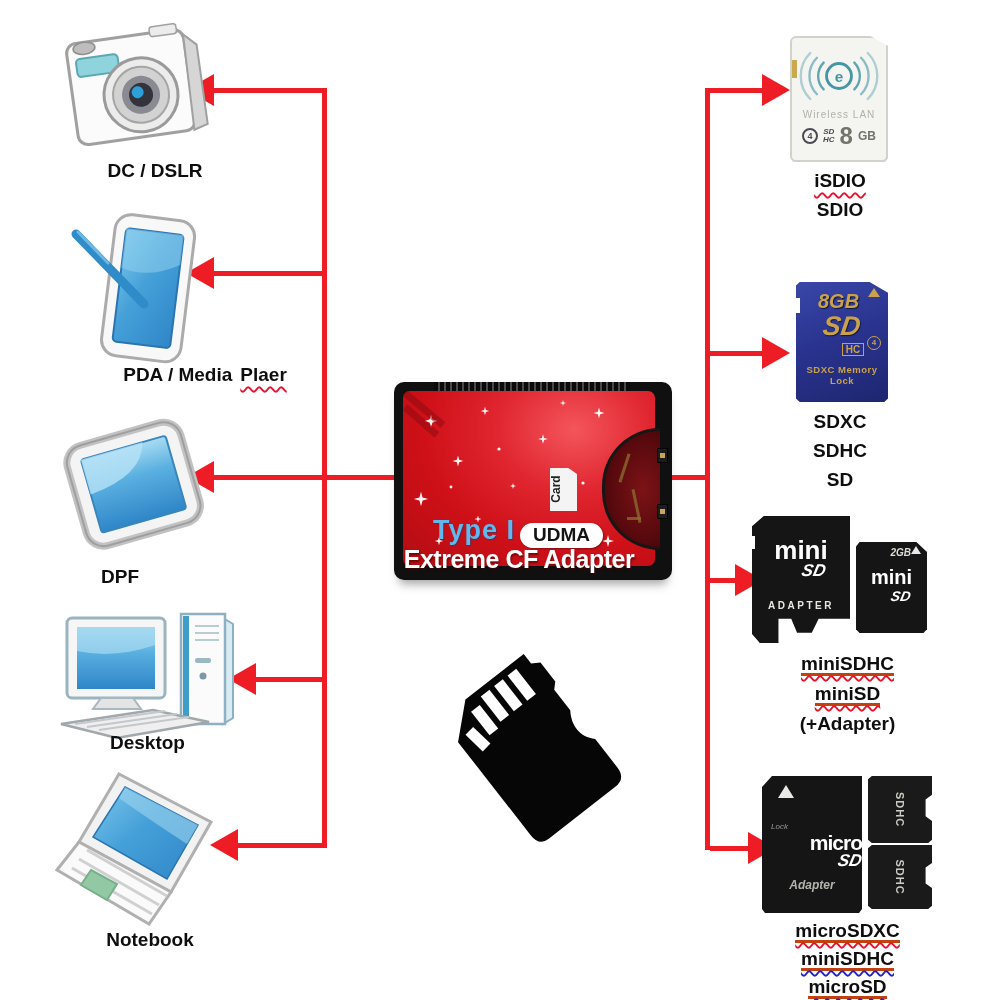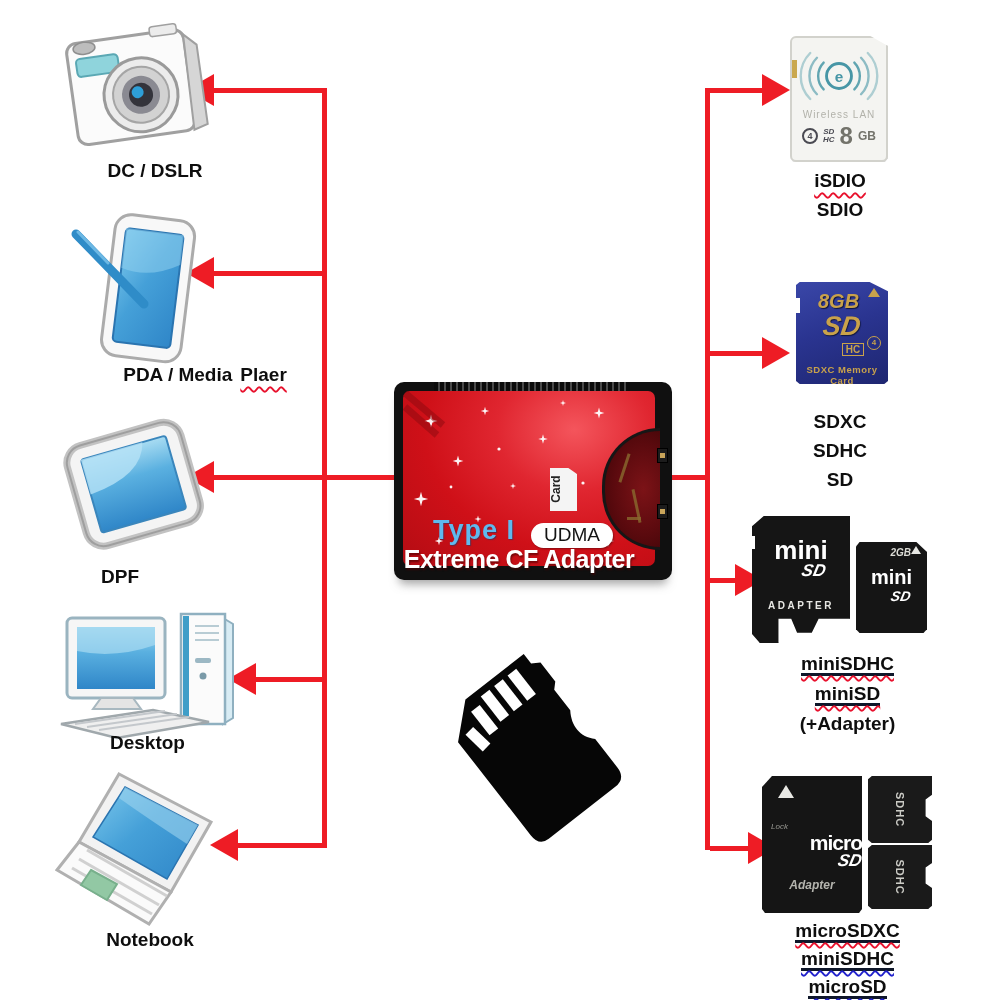--- a/index.html
+++ b/index.html
@@ -10,49 +10,49 @@
   
   .rline{position:absolute;background:#ee1c25;}
   .arrowL{position:absolute;width:0;height:0;border-top:16px solid transparent;border-bottom:16px solid transparent;border-right:28px solid #ee1c25;}
   .arrowR{position:absolute;width:0;height:0;border-top:16px solid transparent;border-bottom:16px solid transparent;border-left:28px solid #ee1c25;}
 
   
   .lbl{position:absolute;font-weight:700;color:#0e0e0e;text-align:center;font-size:19px;line-height:29px;}
   .lbl.small-gap{line-height:28px;}
   .sq-red{text-decoration-line:underline;text-decoration-style:wavy;text-decoration-color:#e8112d;text-decoration-thickness:2px;text-underline-offset:5px;}
   .sq-blue{text-decoration-line:underline;text-decoration-style:wavy;text-decoration-color:#2121cc;text-decoration-thickness:2px;text-underline-offset:5px;}
-  .u-solid{display:inline-block;border-bottom:3px solid #0f172a;line-height:1.02;text-align:right;}
+  .u-solid{display:inline-block;border-bottom:3px solid #c2410c;line-height:1.02;text-align:right;}
   .typo{margin-left:8px;}
 
   
   .cf{position:absolute;left:394px;top:382px;width:278px;height:198px;background:#101010;border-radius:10px;box-shadow:0 9px 10px -5px rgba(90,90,90,.55);}
   .cf-red{position:absolute;left:9px;top:9px;right:17px;bottom:14px;border-radius:7px;
           background:radial-gradient(ellipse at 68% 22%,#f4555c 0%,#e02630 32%,#cf1018 62%,#b30c13 100%);}
   .cf-teeth{position:absolute;left:40px;top:0;width:196px;height:9px;background:repeating-linear-gradient(90deg,#0b0b0b 0 4px,#4a4a4a 4px 6px);}
   .cf-cut{position:absolute;right:12px;top:46px;width:58px;height:122px;border-radius:122px 0 0 122px;background:radial-gradient(ellipse at 70% 50%,#7c1317 0%,#5b0a0e 55%,#3c0406 100%);border:3px solid #161616;border-right:none;}
   .cf-cut .trace{position:absolute;background:#8a6a2e;opacity:.8;}
   .cf-nub{position:absolute;width:11px;height:15px;background:#1c1c1c;border:1px solid #000;}
   .cf-nub i{display:block;width:5px;height:5px;background:#c8a45a;margin:4px auto 0;}
   .cf-chip{position:absolute;left:147px;top:77px;width:27px;height:43px;background:#f4f4f4;clip-path:polygon(0 0,68% 0,100% 14%,100% 100%,0 100%);box-shadow:1px 1px 2px rgba(0,0,0,.4);}
   .cf-chip span{position:absolute;left:-8px;top:14px;font-size:12px;font-weight:700;color:#222;transform:rotate(-90deg);}
   .cf-type{position:absolute;left:30px;top:124px;font-size:27px;font-weight:700;color:#5fb9ee;text-shadow:1px 1px 1px rgba(20,60,110,.55);letter-spacing:1px;}
-  .cf-udma{position:absolute;left:128px;top:132px;background:#fff;color:#141414;border-radius:15px;padding:1px 13px 2px;font-size:19px;font-weight:400;box-shadow:1px 1px 2px rgba(0,0,0,.35);}
+  .cf-udma{position:absolute;left:117px;top:132px;background:#fff;color:#141414;border-radius:15px;padding:1px 13px 2px;font-size:19px;font-weight:700;box-shadow:1px 1px 2px rgba(0,0,0,.35);}
   .cf-title{position:absolute;left:0;top:154px;width:232px;text-align:center;font-size:25px;font-weight:700;color:#fff;text-shadow:1px 2px 2px rgba(70,0,0,.65);letter-spacing:-.5px;}
 
   
   .wcard{position:absolute;left:790px;top:36px;width:98px;height:126px;background:#f4f4f1;border:2px solid #d2d2cc;box-shadow:2px 3px 5px rgba(0,0,0,.18);clip-path:polygon(0 3%,3% 0,82% 0,100% 8%,100% 97%,97% 100%,3% 100%,0 97%);border-radius:6px;}
   .wcard .gold-notch{position:absolute;left:0;top:22px;width:5px;height:18px;background:#caa84e;}
   .wtext{position:absolute;left:0;top:71px;width:100%;text-align:center;font-size:10px;color:#b2b2aa;letter-spacing:1px;}
   .wrow{position:absolute;left:0;top:87px;width:100%;display:flex;align-items:center;justify-content:center;gap:5px;}
   .cls-ico{width:16px;height:16px;border:2px solid #4a4a52;border-radius:50%;font-size:9px;font-weight:700;color:#4a4a52;text-align:center;line-height:12px;}
   .sdhc-mini{font-size:8px;font-weight:700;font-style:italic;color:#4a4a52;line-height:8px;text-align:center;}
   .cap8{font-size:24px;font-weight:800;color:#73736b;line-height:22px;}
   .capgb{font-size:12px;font-weight:800;color:#73736b;}
 
-  .bcard{position:absolute;left:796px;top:282px;width:92px;height:102px;background:linear-gradient(160deg,#3a47a8 0%,#2a3490 45%,#1e2670 100%);clip-path:polygon(0 3%,4% 0,80% 0,100% 9%,100% 97%,96% 100%,4% 100%,0 97%);box-shadow:2px 3px 5px rgba(0,0,0,.25);}
+  .bcard{position:absolute;left:796px;top:282px;width:92px;height:120px;background:linear-gradient(160deg,#3a47a8 0%,#2a3490 45%,#1e2670 100%);clip-path:polygon(0 3%,4% 0,80% 0,100% 9%,100% 97%,96% 100%,4% 100%,0 97%);box-shadow:2px 3px 5px rgba(0,0,0,.25);}
   .bcard .notch{position:absolute;left:0;top:16px;width:4px;height:15px;background:#fff;}
   .bcap{position:absolute;left:22px;top:8px;font-size:20px;font-weight:900;font-style:italic;color:#c9a24b;text-shadow:1px 1px 1px #10163e;}
   .btri{position:absolute;right:8px;top:6px;width:0;height:0;border-left:6px solid transparent;border-right:6px solid transparent;border-bottom:9px solid #c9a24b;}
   .bsd{position:absolute;left:0;top:32px;width:100%;text-align:center;}
   .bsd .sd{display:inline-block;font-size:27px;font-weight:900;font-style:italic;color:#c9a24b;transform:skewX(-8deg);text-shadow:1px 1px 1px #10163e;line-height:24px;}
   .bsd .hc{display:inline-block;font-size:10px;font-weight:900;color:#c9a24b;border:1px solid #c9a24b;padding:0 3px;margin-left:22px;margin-top:-3px;line-height:11px;}
   .bcls{position:absolute;right:7px;top:54px;width:14px;height:14px;border:1.5px solid #c9a24b;border-radius:50%;font-size:8px;font-weight:700;color:#c9a24b;text-align:center;line-height:11px;}
   .bcap2{position:absolute;left:0;top:82px;width:100%;text-align:center;font-size:9.5px;font-weight:700;color:#c9a24b;letter-spacing:.5px;}
 
   .blackcard{position:absolute;background:#151515;box-shadow:2px 3px 5px rgba(0,0,0,.3);}
@@ -301,21 +301,21 @@
 
   <div class="bcard">
     <div class="notch"></div>
     <div class="bcap">8GB</div>
     <div class="btri"></div>
     <div class="bsd">
       <span class="sd">SD</span><br>
       <span class="hc">HC</span>
     </div>
     <div class="bcls">4</div>
-    <div class="bcap2">SDXC Memory Card</div>
+    <div class="bcap2">SDXC Memory Lock</div>
   </div>
   <div class="lbl" style="left:780px;top:407px;width:120px;">
     <span>SDXC</span><br>
     <span>SDHC</span><br>
     <span>SD</span>
   </div>
 
   <div class="blackcard mini-ad">
     <div class="notch"></div>
     <div class="minilogo" style="top:22px;">

